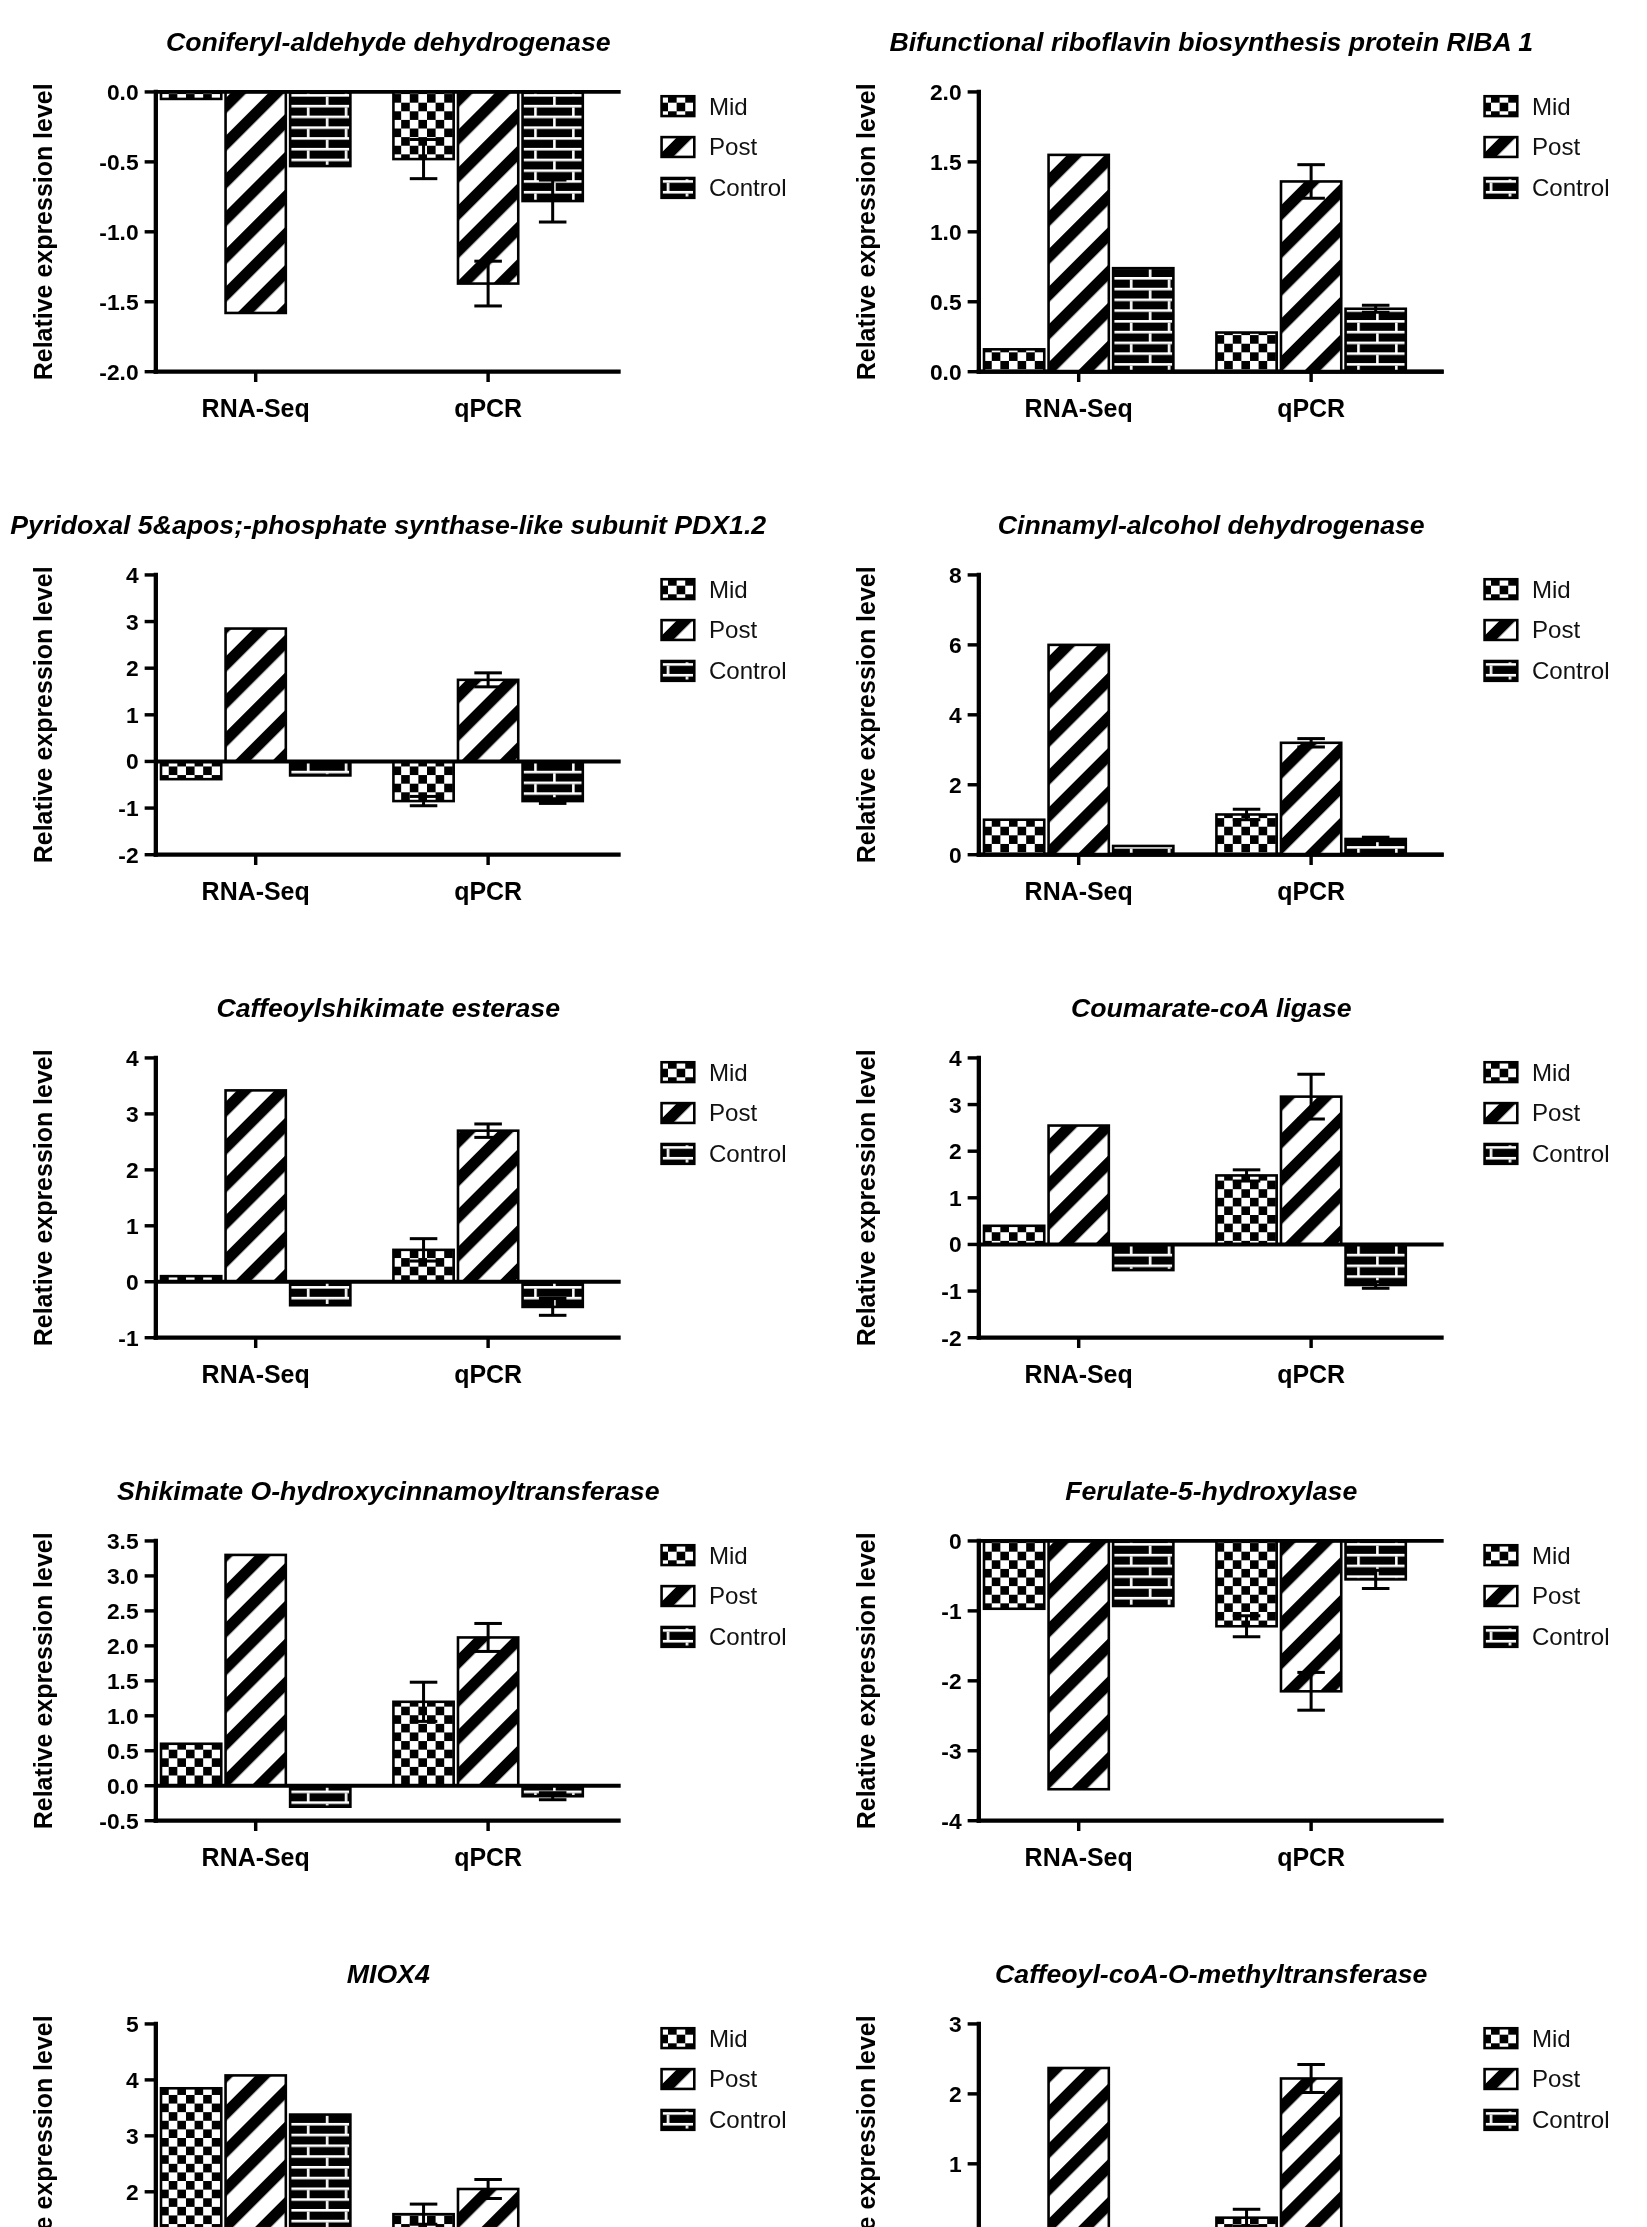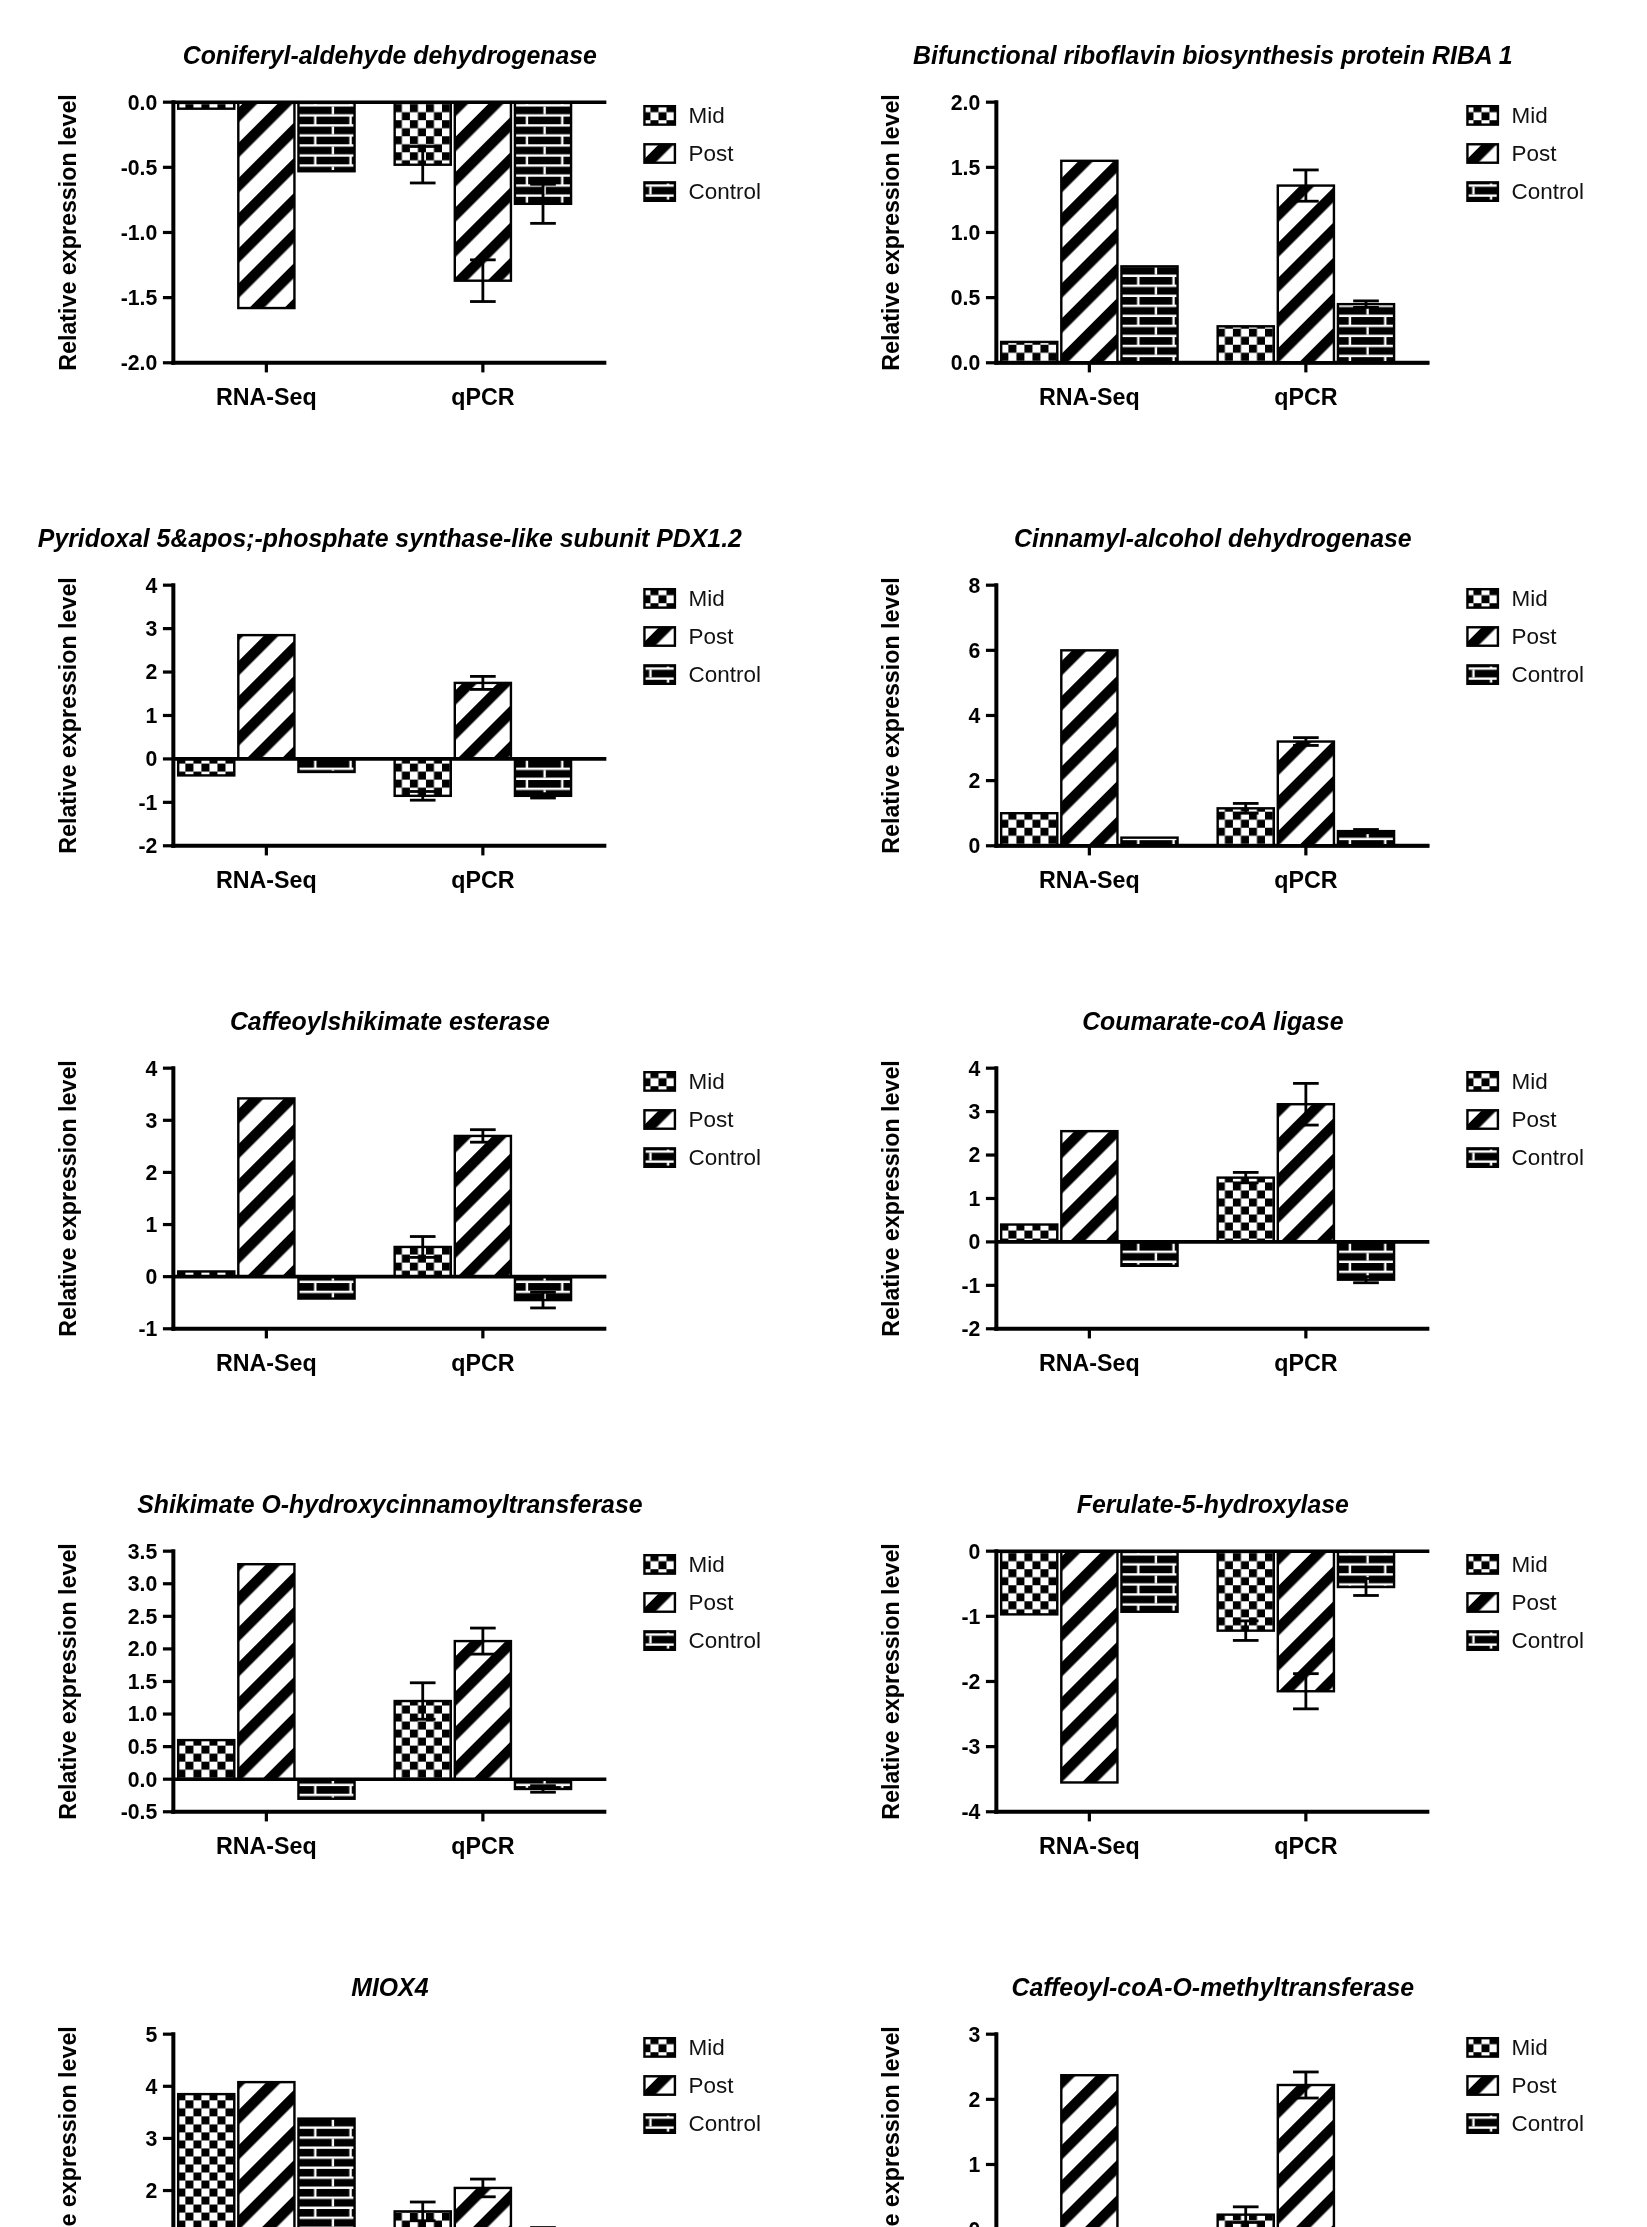--- a/index.html
+++ b/index.html
@@ -8,21 +8,21 @@
     width:1647px;height:2418px;
     background:#ffffff;
     font-family:"Liberation Sans", sans-serif;
   }
   .grid{
     display:grid;
     grid-template-columns:repeat(2, 823px);
     grid-template-rows:repeat(5, 483px);
     width:1647px;height:2418px;
   }
-  figure.cell{margin:16px;padding:8px;position:relative;}
+  figure.cell{margin:0;padding:8px;position:relative;}
   svg.chart{display:block;width:100%;height:100%;}
   text{fill:#000000;}
   .title{font:italic 700 62px "Liberation Sans", sans-serif;}
   .ylab{font:700 58px "Liberation Sans", sans-serif;}
   .ytick{font:700 53px "Liberation Sans", sans-serif;}
   .xlab{font:700 58px "Liberation Sans", sans-serif;}
   .leg{font:400 56px "Liberation Sans", sans-serif; fill:#111111;}
   .defs-holder{position:absolute;width:0;height:0;overflow:hidden;}
 </style>
 </head>

